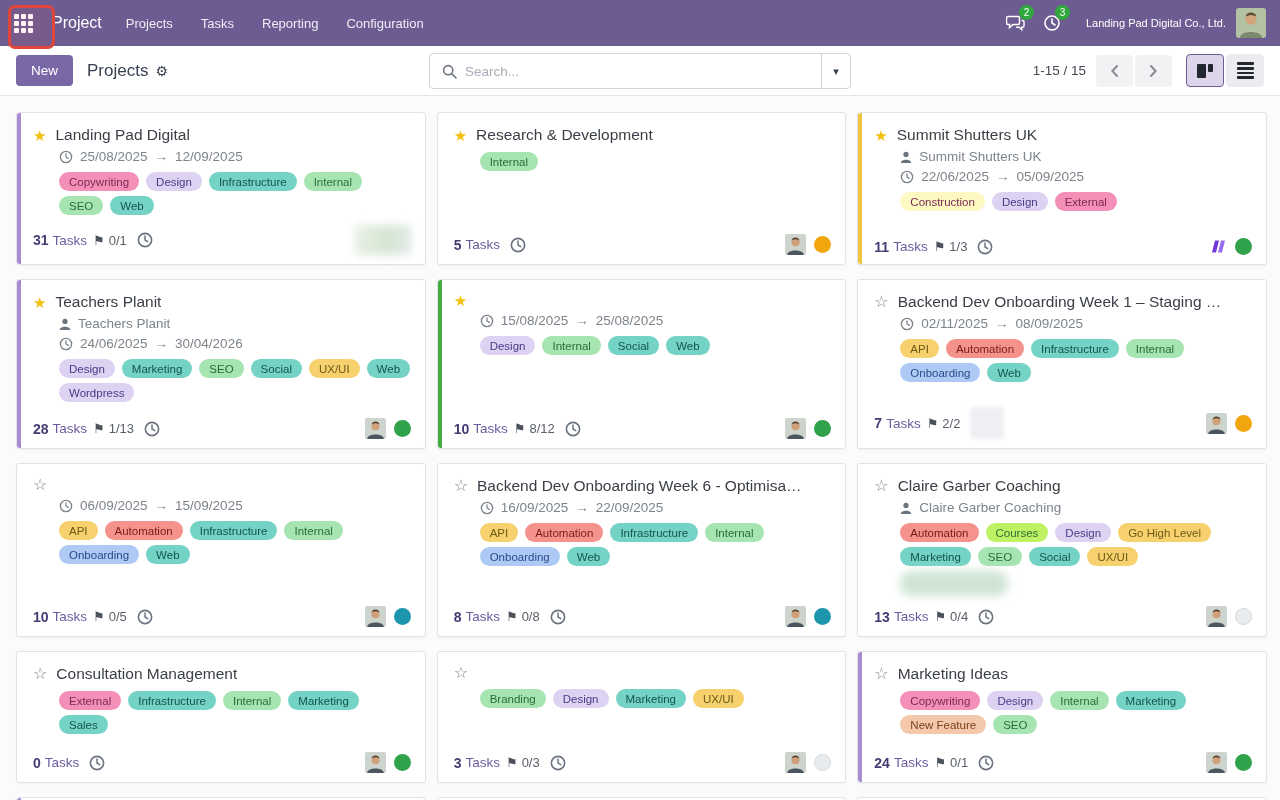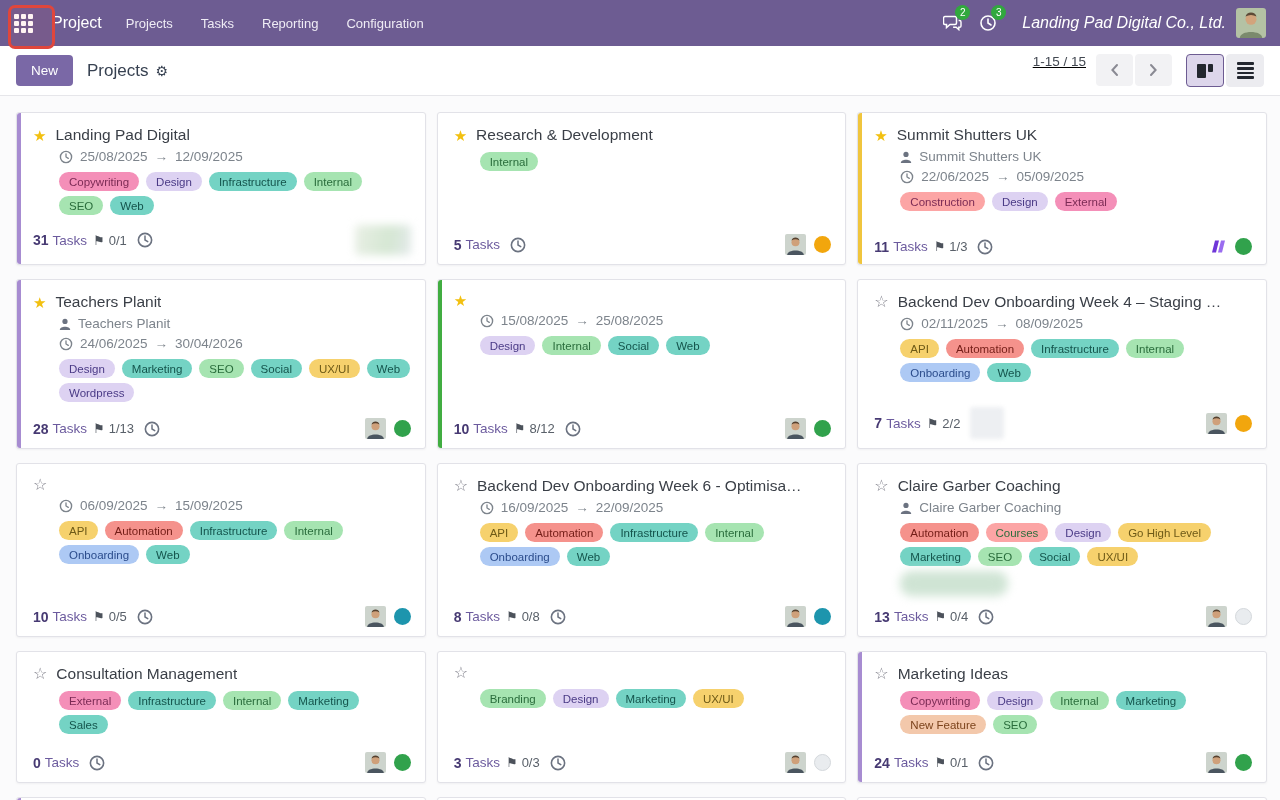--- a/index.html
+++ b/index.html
@@ -15,21 +15,21 @@
   .grid-icon i { background:#fff; border-radius:1px; }
   .app-name { font-size:16px; margin:0 24px 0 6px; }
   .nav-menu { display:flex; gap:28px; font-size:13px; color:#efecf5; }
   .nav-menu span { cursor:pointer; }
   .nav-right { margin-left:auto; display:flex; align-items:center; }
   .nav-ico { position:relative; width:36px; height:46px; display:flex; align-items:center;
              justify-content:center; cursor:pointer; }
   .badge { position:absolute; top:5px; right:0px; min-width:15px; height:15px; border-radius:8px;
            background:#31a83e; color:#fff; font-size:10px; display:flex; align-items:center;
            justify-content:center; padding:0 3px; }
-  .company { font-size:16px; margin:0 10px 0 16px; white-space:nowrap;font-style:italic; }
+  .company { font-size:11px; margin:0 10px 0 16px; white-space:nowrap; }
   .nav-avatar { width:30px; height:30px; border-radius:3px; overflow:hidden; flex:none; }
 
   
   .annotation { position:absolute; left:8px; top:5px; width:47px; height:44px;
                 border:3px solid #e0463c; border-radius:7px; z-index:40; pointer-events:none;
                 background:rgba(255,80,70,0.07); }
 
   
   .control { position:relative; height:50px; background:#fff; border-bottom:1px solid #e6e6ea;
              display:flex; align-items:center; padding:0 16px; }
@@ -38,21 +38,21 @@
   .cp-title { font-size:17px; color:#374151; margin-left:14px; }
   .gear { font-size:14px; color:#374151; margin-left:7px; cursor:pointer; }
   .searchbox { position:absolute; left:50%; transform:translateX(-50%); top:7px; width:422px; height:36px;
                border:1px solid #d5d5dc; border-radius:4px; background:#fff; display:flex; align-items:center; }
   .searchbox .mag { margin:0 8px 0 12px; flex:none; }
   .searchbox input { border:none; outline:none; flex:1; font-size:13.5px; color:#374151;
                      font-family:inherit; min-width:0; }
   .searchbox input::placeholder { color:#a7adb5; }
   .search-caret { width:29px; align-self:stretch; border-left:1px solid #d5d5dc; display:flex;
                   align-items:center; justify-content:center; color:#374151; font-size:11px; cursor:pointer; }
-  .cp-right { margin-left:auto; display:flex; align-items:flex-start;text-decoration:underline; }
+  .cp-right { margin-left:auto; display:flex; align-items:center; }
   .pager-text { font-size:13.5px; color:#42485>1; color:#424851; margin-right:10px; }
   .pg-btn { width:37px; height:32px; background:#f2f2f4; border:none; border-radius:4px; display:flex;
             align-items:center; justify-content:center; cursor:pointer; }
   .pg-btn + .pg-btn { margin-left:2px; }
   .switch { display:flex; margin-left:14px; gap:2px; }
   .sw-btn { width:38px; height:33px; border-radius:4px; display:flex; align-items:center;
             justify-content:center; cursor:pointer; background:#ececf0; border:1px solid #ececf0; }
   .sw-btn.active { background:#ddd6eb; border:1px solid #6d5c92; }
   .kanban-glyph { position:relative; width:16px; height:14px; }
   .kanban-glyph b { position:absolute; background:#23272f; border-radius:1px; }
@@ -145,20 +145,28 @@
     </span>
   </div>
 </header>
 <div class="annotation"></div>
 
 <section class="control">
   <button class="btn-new">New</button>
   <span class="cp-title">Projects</span>
   <span class="gear">⚙</span>
 
+  <div class="searchbox">
+    <svg class="mag" width="15" height="15" viewBox="0 0 15 15">
+      <circle cx="6.2" cy="6.2" r="4.6" fill="none" stroke="#6b7280" stroke-width="1.6"></circle>
+      <path d="M9.8 9.8 L14 14" stroke="#6b7280" stroke-width="1.6" stroke-linecap="round"></path>
+    </svg>
+    <input placeholder="Search..." style="">
+    <span class="search-caret">▾</span>
+  </div>
 
   <div class="cp-right">
     <span class="pager-text">1-15 / 15</span>
     <button class="pg-btn">
       <svg width="9" height="14" viewBox="0 0 9 14">
         <path d="M7 2 L2.4 7 L7 12" fill="none" stroke="#8a8a93" stroke-width="2" stroke-linecap="round"></path>
       </svg>
     </button>
     <button class="pg-btn">
       <svg width="9" height="14" viewBox="0 0 9 14">
@@ -281,21 +289,21 @@
     <div class="sub dates-row">
       <svg width="14" height="14" viewBox="0 0 14 14">
         <circle cx="7" cy="7" r="5.6" fill="none" stroke="#7d848c" stroke-width="1.4"></circle>
         <path d="M7 3.8 v3.2 l2.3 1.4" fill="none" stroke="#7d848c" stroke-width="1.3" stroke-linecap="round"></path>
       </svg>
       <span class="d-start">22/06/2025</span>
       <span class="d-arrow">→</span>
       <span class="d-end">05/09/2025</span>
     </div>
     <div class="tags">
-        <span class="tag" style="background: #fca5a5; color: rgb(124, 43, 85);">Construction</span>
+        <span class="tag" style="background: #fef9c3; color: rgb(124, 43, 85);">Construction</span>
         <span class="tag" style="background: rgb(221, 210, 242); color: rgb(74, 58, 134);">Design</span>
         <span class="tag" style="background: rgb(244, 143, 184); color: rgb(124, 43, 85);">External</span>
       </div>
     <div class="footer">
       <span class="count">11</span>
       <span class="tasks-label">Tasks</span>
       <span class="flag-wrap">
         <span class="flag-glyph">⚑</span>
         <span class="flag-ratio">1/3</span>
       </span>
@@ -423,21 +431,21 @@
           </svg>
         </span>
         <span class="dot" style="background: rgb(49, 162, 76);"></span>
       </span>
     </div>
   </article>
     <article class="card" style="min-height: 170px;">
 
     <div class="title-row">
       <span class="star empty">☆</span>
-      <span class="title">Backend Dev Onboarding Week 4 – Staging …</span>
+      <span class="title">Backend Dev Onboarding Week 1 – Staging …</span>
     </div>
 
     <div class="sub dates-row">
       <svg width="14" height="14" viewBox="0 0 14 14">
         <circle cx="7" cy="7" r="5.6" fill="none" stroke="#7d848c" stroke-width="1.4"></circle>
         <path d="M7 3.8 v3.2 l2.3 1.4" fill="none" stroke="#7d848c" stroke-width="1.3" stroke-linecap="round"></path>
       </svg>
       <span class="d-start">02/11/2025</span>
       <span class="d-arrow">→</span>
       <span class="d-end">08/09/2025</span>
@@ -585,21 +593,21 @@
     <div class="sub partner-row">
       <svg width="12" height="12" viewBox="0 0 12 12">
         <circle cx="6" cy="3.4" r="2.6" fill="#6b7280"></circle>
         <path d="M0.8 12 c0 -4.4 10.4 -4.4 10.4 0 z" fill="#6b7280"></path>
       </svg>
       <span class="partner-name">Claire Garber Coaching</span>
     </div>
 
     <div class="tags">
         <span class="tag" style="background: rgb(245, 146, 140); color: rgb(115, 29, 23);">Automation</span>
-        <span class="tag" style="background: #fca5a5; color: rgb(42, 109, 60); text-align: center;">Courses</span>
+        <span class="tag" style="background: #bef264; color: rgb(42, 109, 60); text-align: center;">Courses</span>
         <span class="tag" style="background: rgb(221, 210, 242); color: rgb(74, 58, 134);">Design</span>
         <span class="tag" style="background: rgb(246, 209, 109); color: rgb(110, 90, 23);">Go High Level</span>
         <span class="tag" style="background: rgb(116, 211, 196); color: rgb(20, 84, 76);">Marketing</span>
         <span class="tag" style="background: rgb(166, 228, 177); color: rgb(42, 109, 60);">SEO</span>
         <span class="tag" style="background: rgb(116, 211, 196); color: rgb(20, 84, 76);">Social</span>
         <span class="tag" style="background: rgb(246, 209, 109); color: rgb(110, 90, 23);">UX/UI</span>
         <span class="blur-tag"></span>
       </div>
     <div class="footer">
       <span class="count">13</span>

